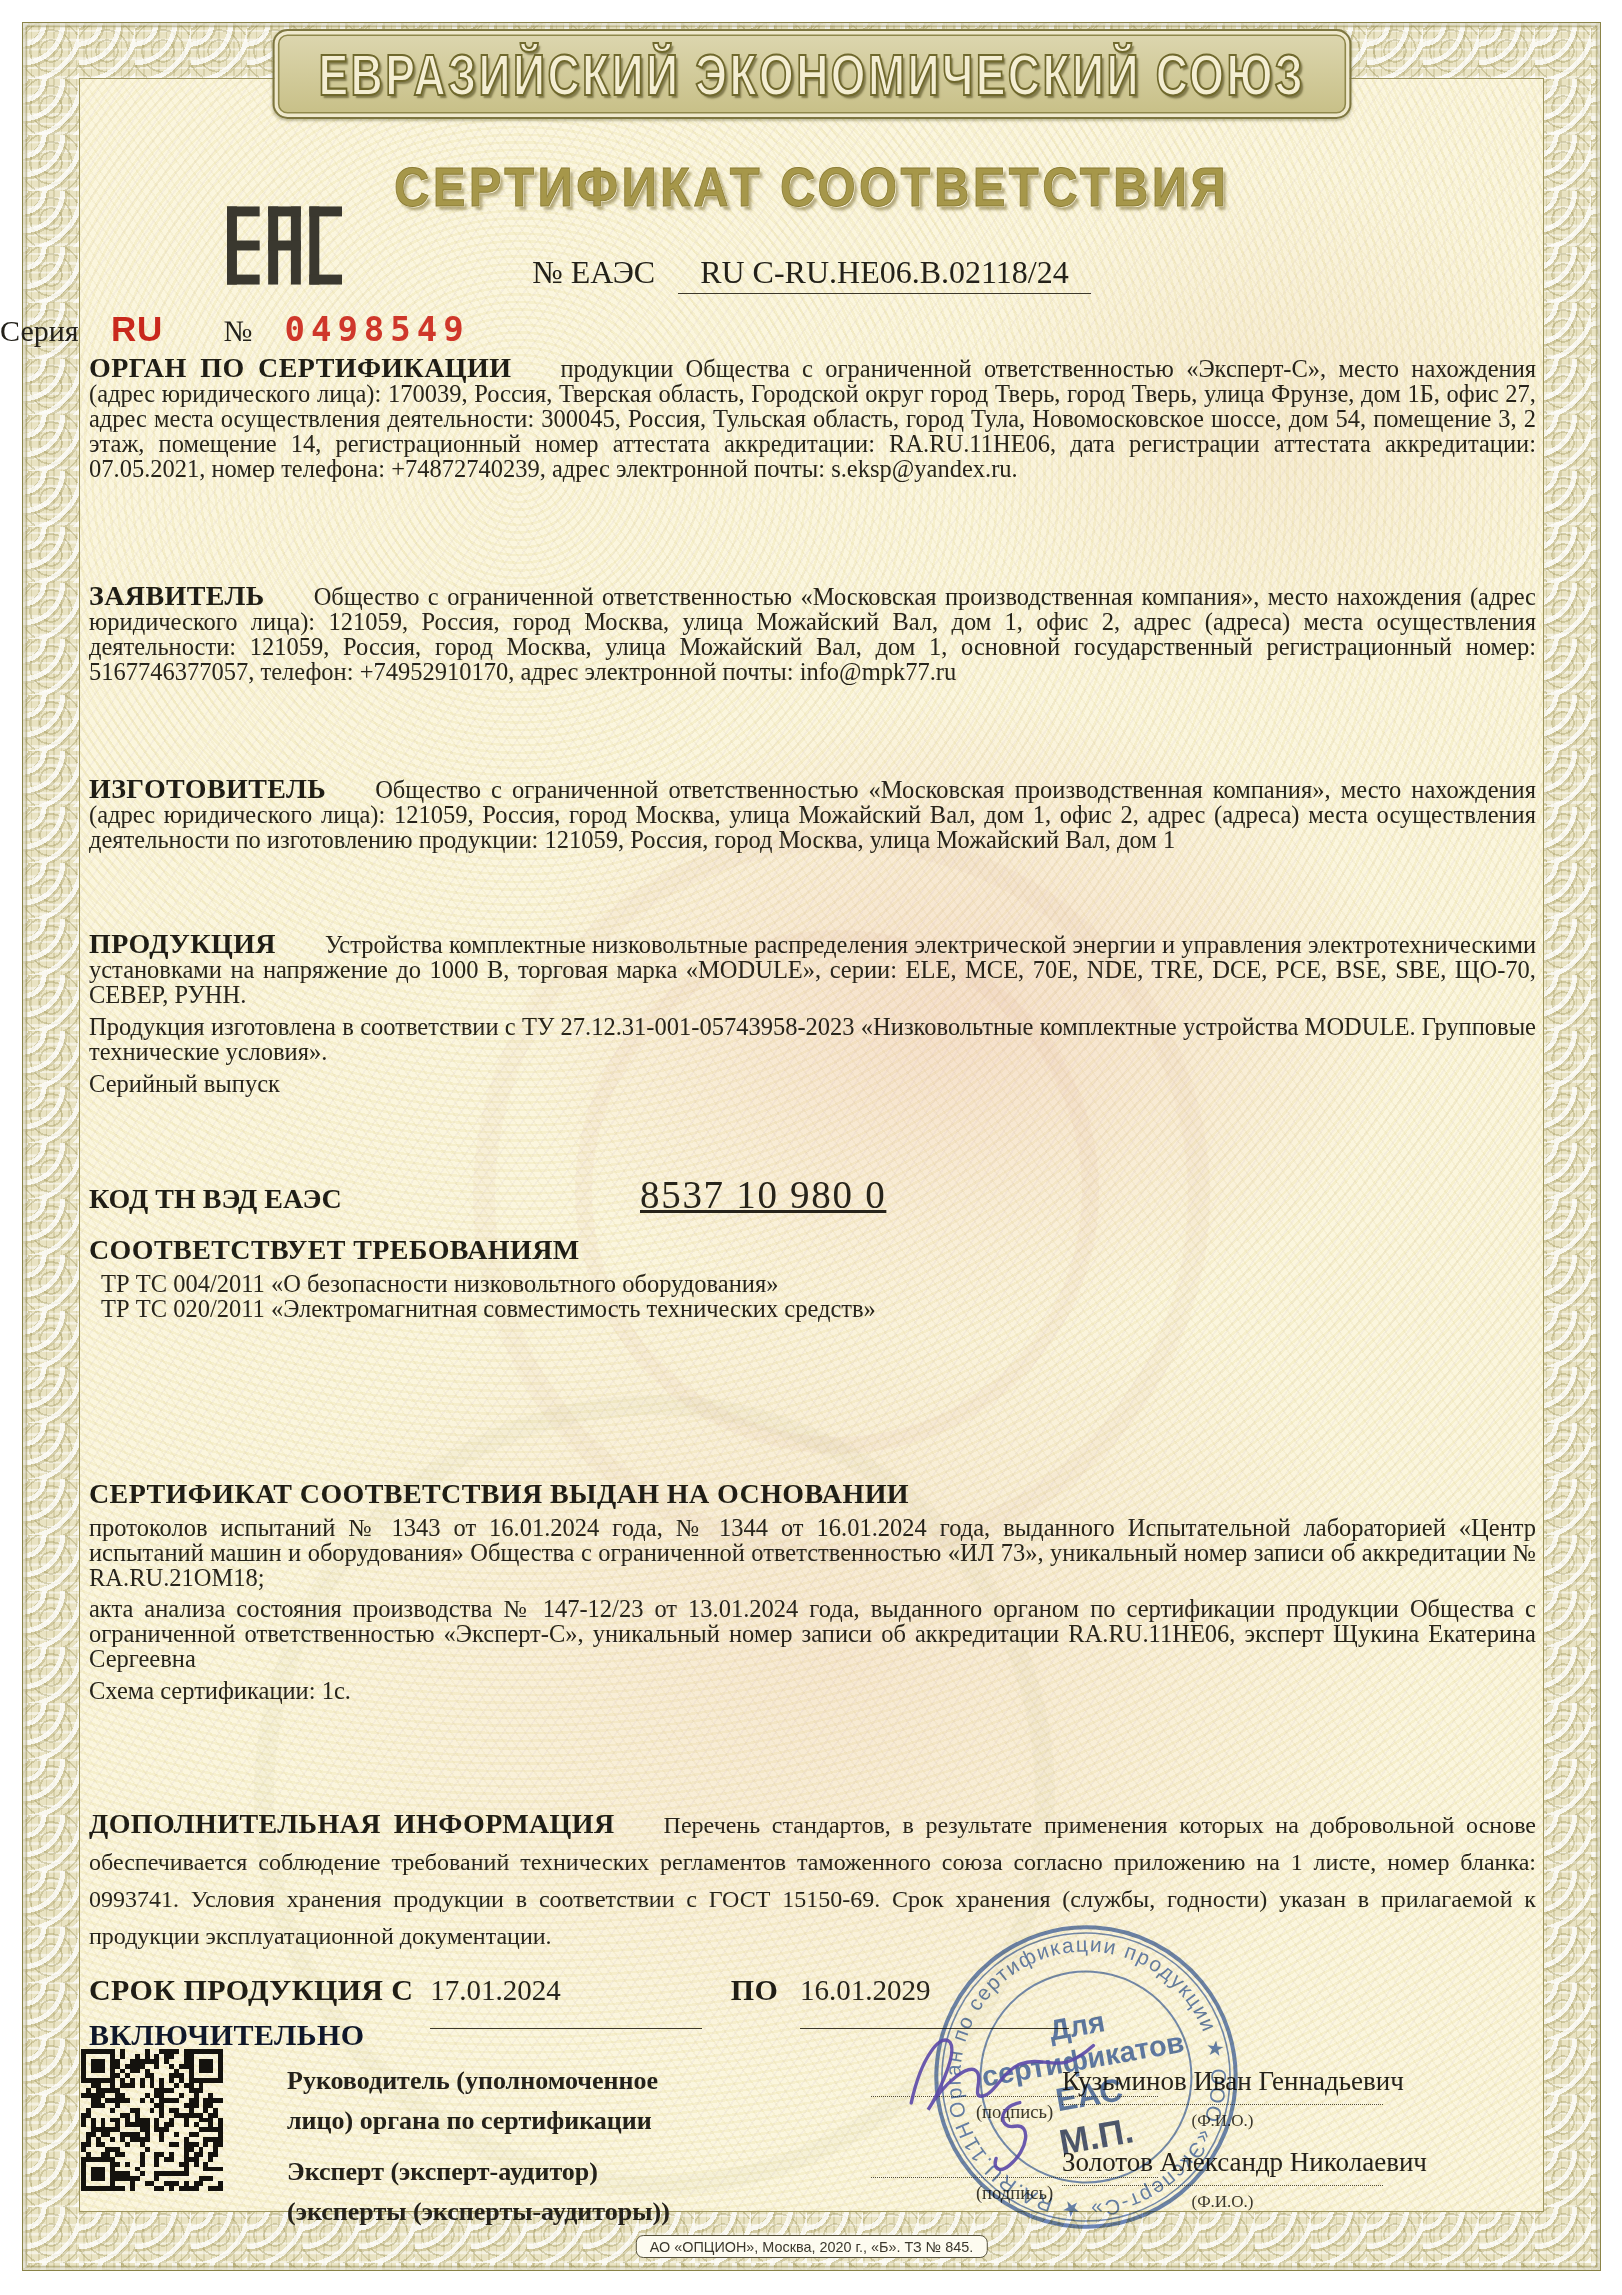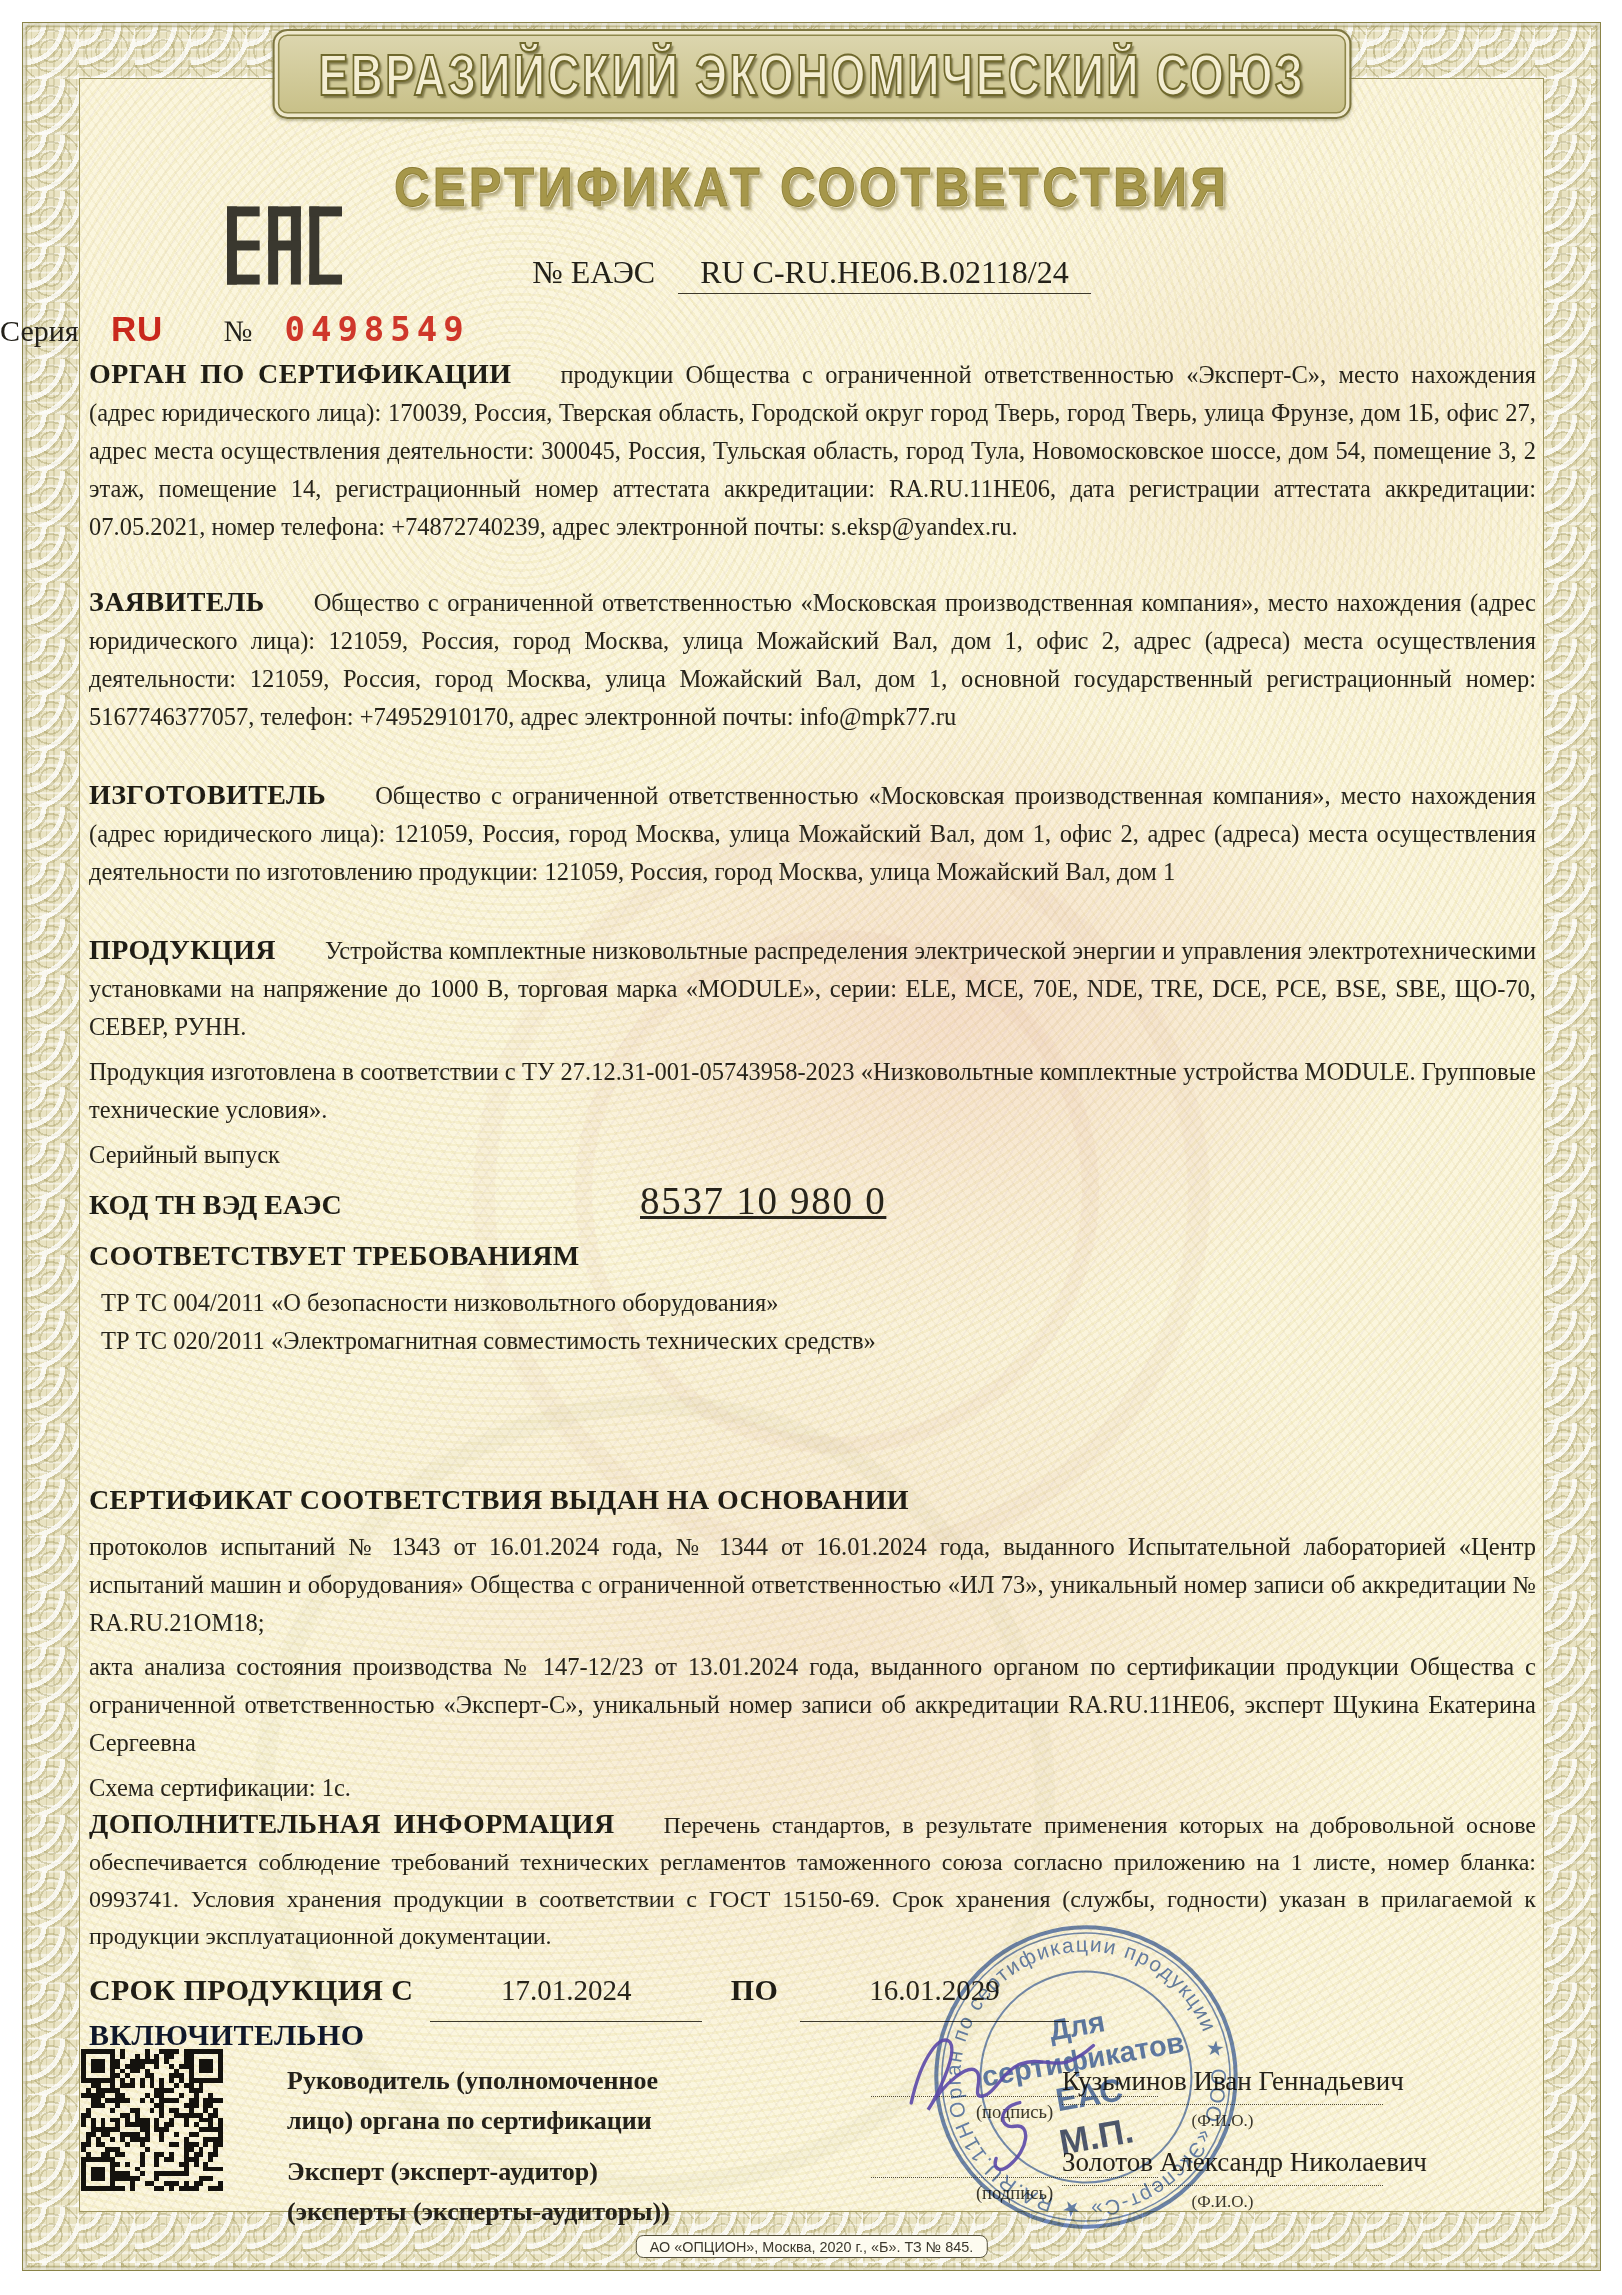--- a/index.html
+++ b/index.html
@@ -72,33 +72,33 @@
     font-family:"Liberation Sans", sans-serif; font-weight:bold; font-size:35px;
     color:#c9281c; margin:0 57px 0 29px; letter-spacing:0.8px;
   }
   .blank-no {
     font-family:"DejaVu Sans Mono", monospace; font-weight:bold; font-size:34px;
     color:#cf372a; letter-spacing:6px; margin-left:29px;
   }
 
   
   .sec { position:absolute; left:89px; width:1447px; margin:0; text-align:justify;
-         font-size:24.5px; line-height:38px; color:#27241b; z-index:3; }
+         font-size:24.5px; line-height:25px; color:#27241b; z-index:3; }
   .sec .h { font-weight:bold; font-size:28px; letter-spacing:0.4px; margin-right:49px; color:#1f1d15; }
   .sec p { margin:0; }
   .sec p + p { margin-top:6.8px; }
   .head-own-line { display:block; margin-bottom:8.5px; }
   .req-line { display:block; padding-left:12px; }
   .tnved-h { display:inline-block; width:551px; font-weight:bold; font-size:28px; color:#1f1d15; }
   .tnved-code { font-size:39px; letter-spacing:1.7px;text-decoration:underline; }
 
   
   .validity { position:absolute; left:89px; top:1973px; width:1447px; z-index:3; white-space:nowrap; }
   .validity .vh { font-weight:bold; font-size:30px; color:#1f1d15; letter-spacing:0.4px; }
-  .dateline { display:inline-block; text-align:center; font-size:29px; border-bottom:1.7px solid #3c382b; padding-bottom:14px; }
+  .dateline { display:inline-block; font-size:29px; border-bottom:1.7px solid #3c382b; padding-bottom:21px; }
   .dl1 { width:272px; margin-left:13.5px; }
   .dl2 { width:269px; margin-left:18.6px; }
   .validity .po { margin-left:25px; }
   .incl { position:absolute; left:89px; top:2018px; font-weight:bold; font-size:30px; color:#0f172a; letter-spacing:0.4px; z-index:3; }
 
   
   .qr { position:absolute; left:81px; top:2049px; width:142px; height:142px; z-index:4; }
   .role { position:absolute; left:287px; width:609px; font-weight:bold; font-size:26px; color:#24211a; z-index:3; }
   .r1a { top:2066px; } .r1b { top:2106px; } .r2a { top:2157px; } .r2b { top:2197px; }
   .sig-line { position:absolute; left:871px; width:287px; border-bottom:1.7px dotted #55503c; z-index:3; }

